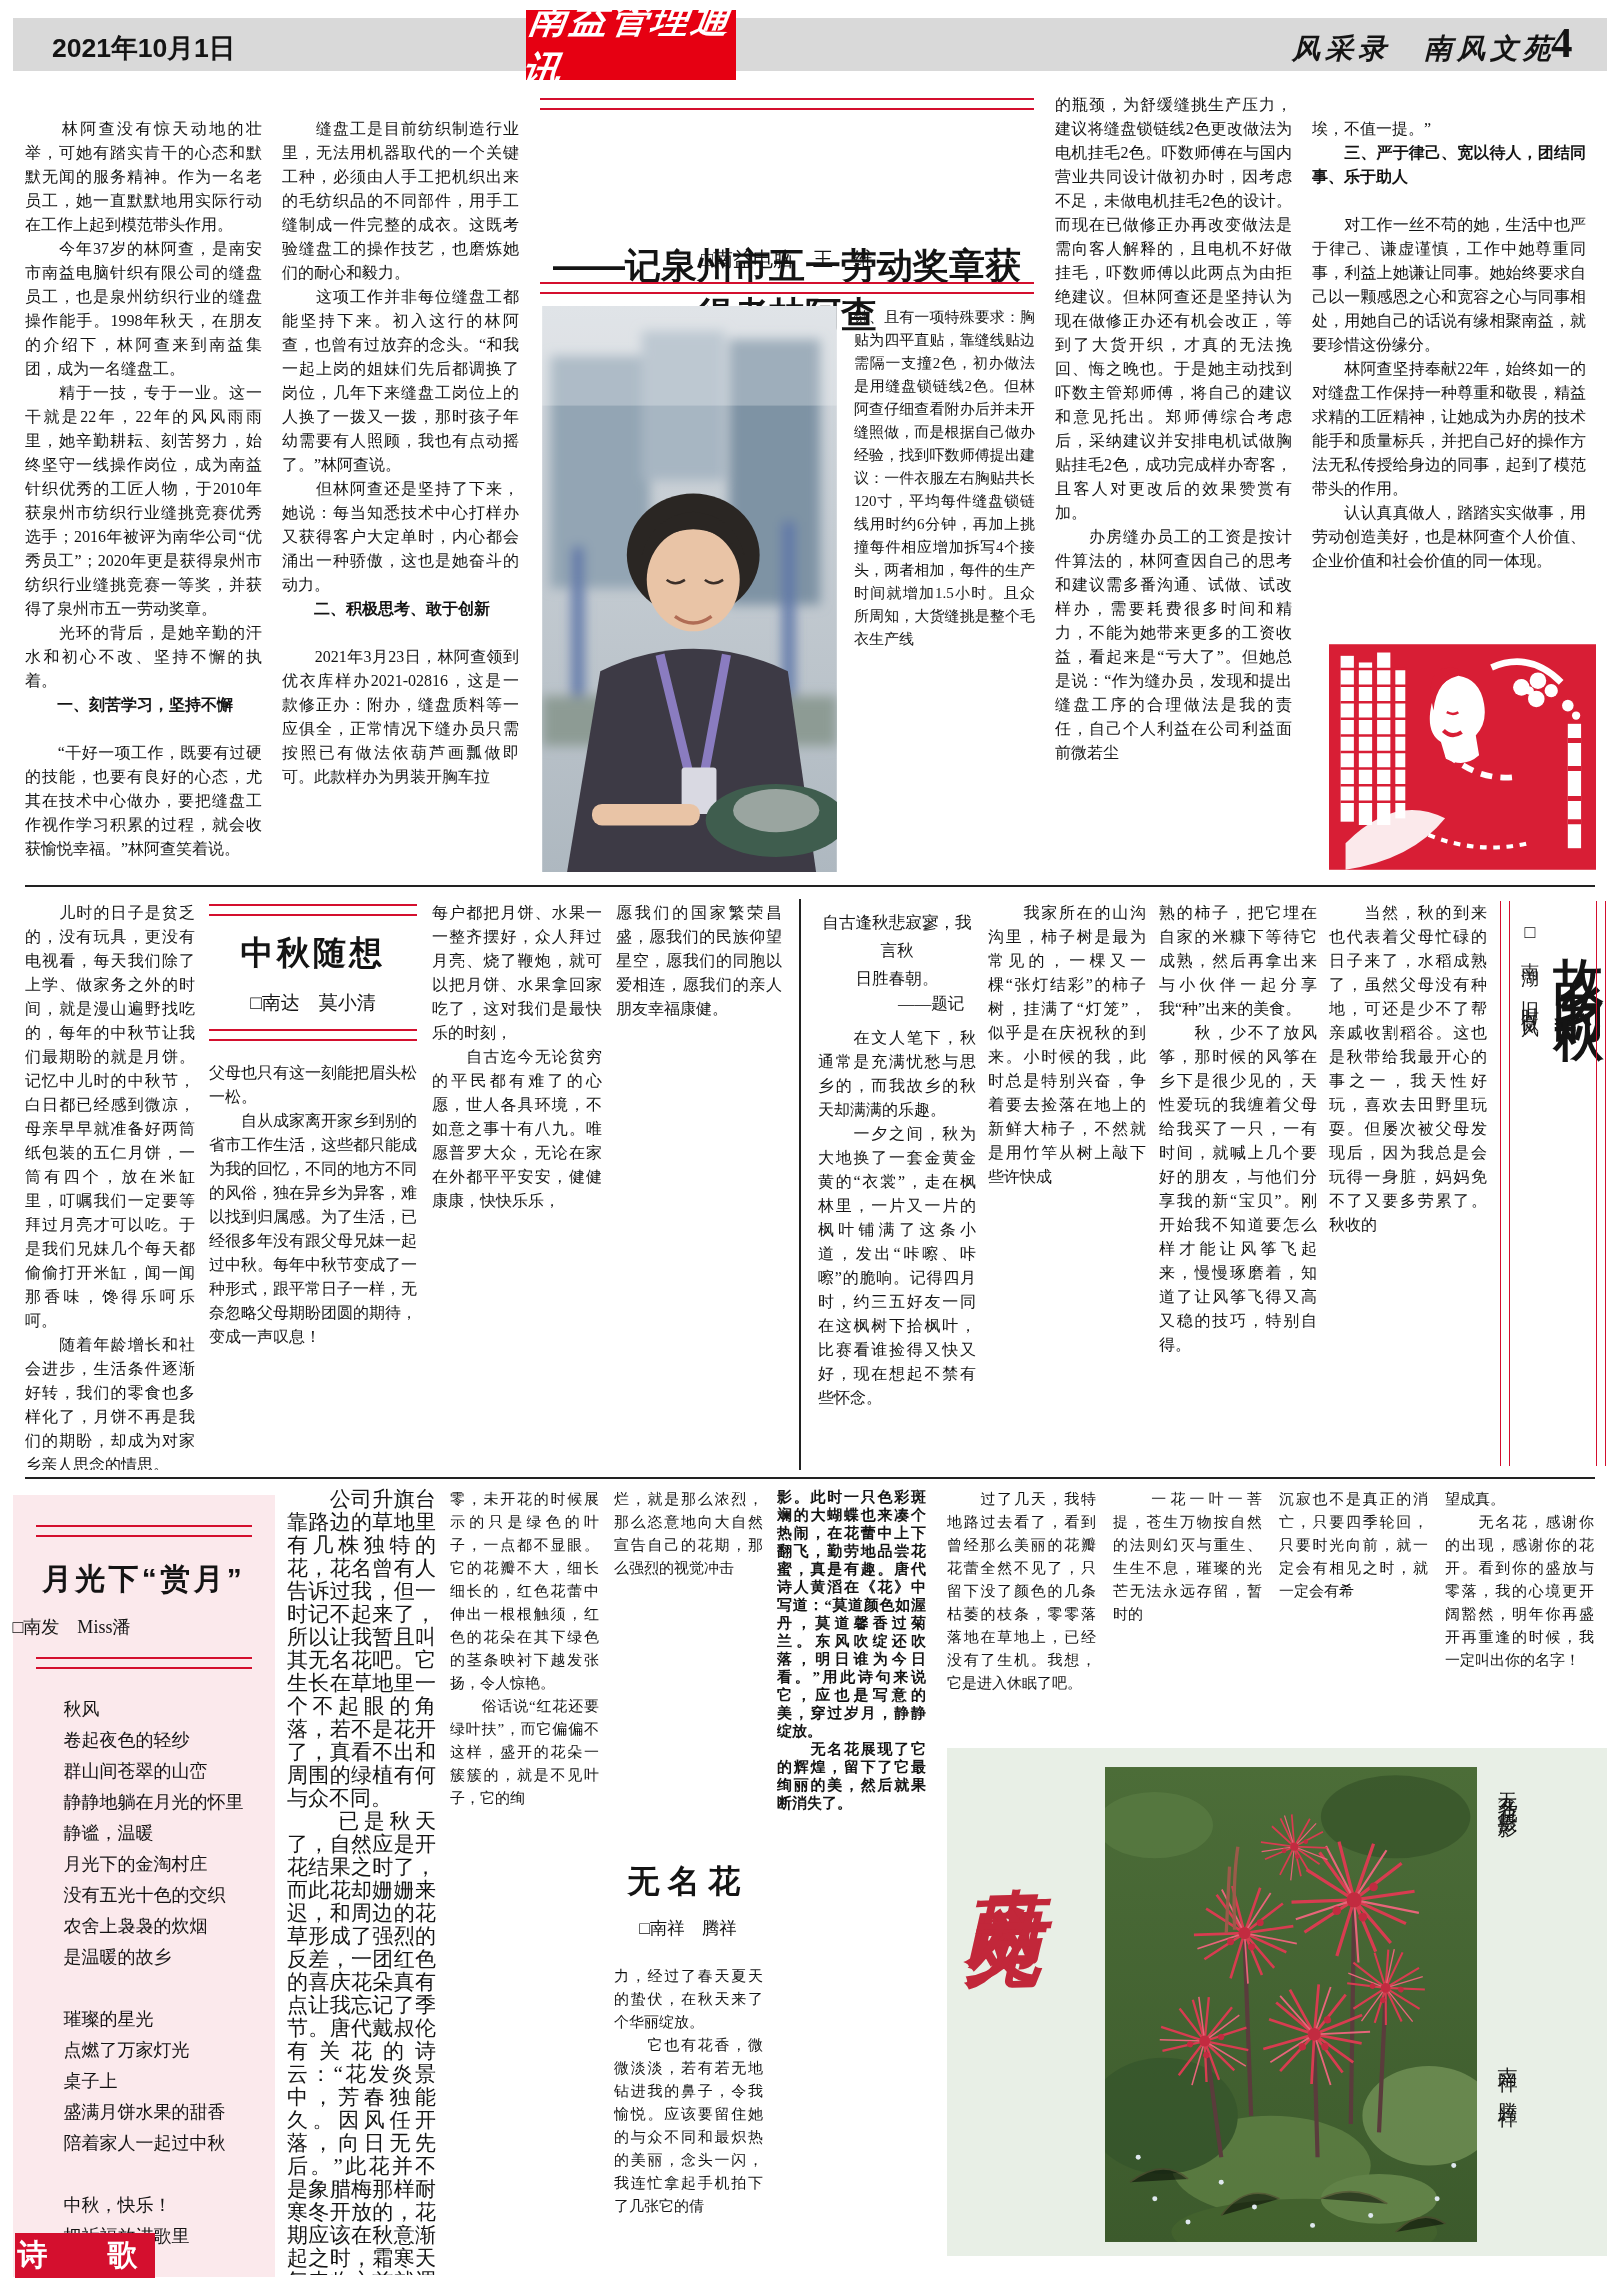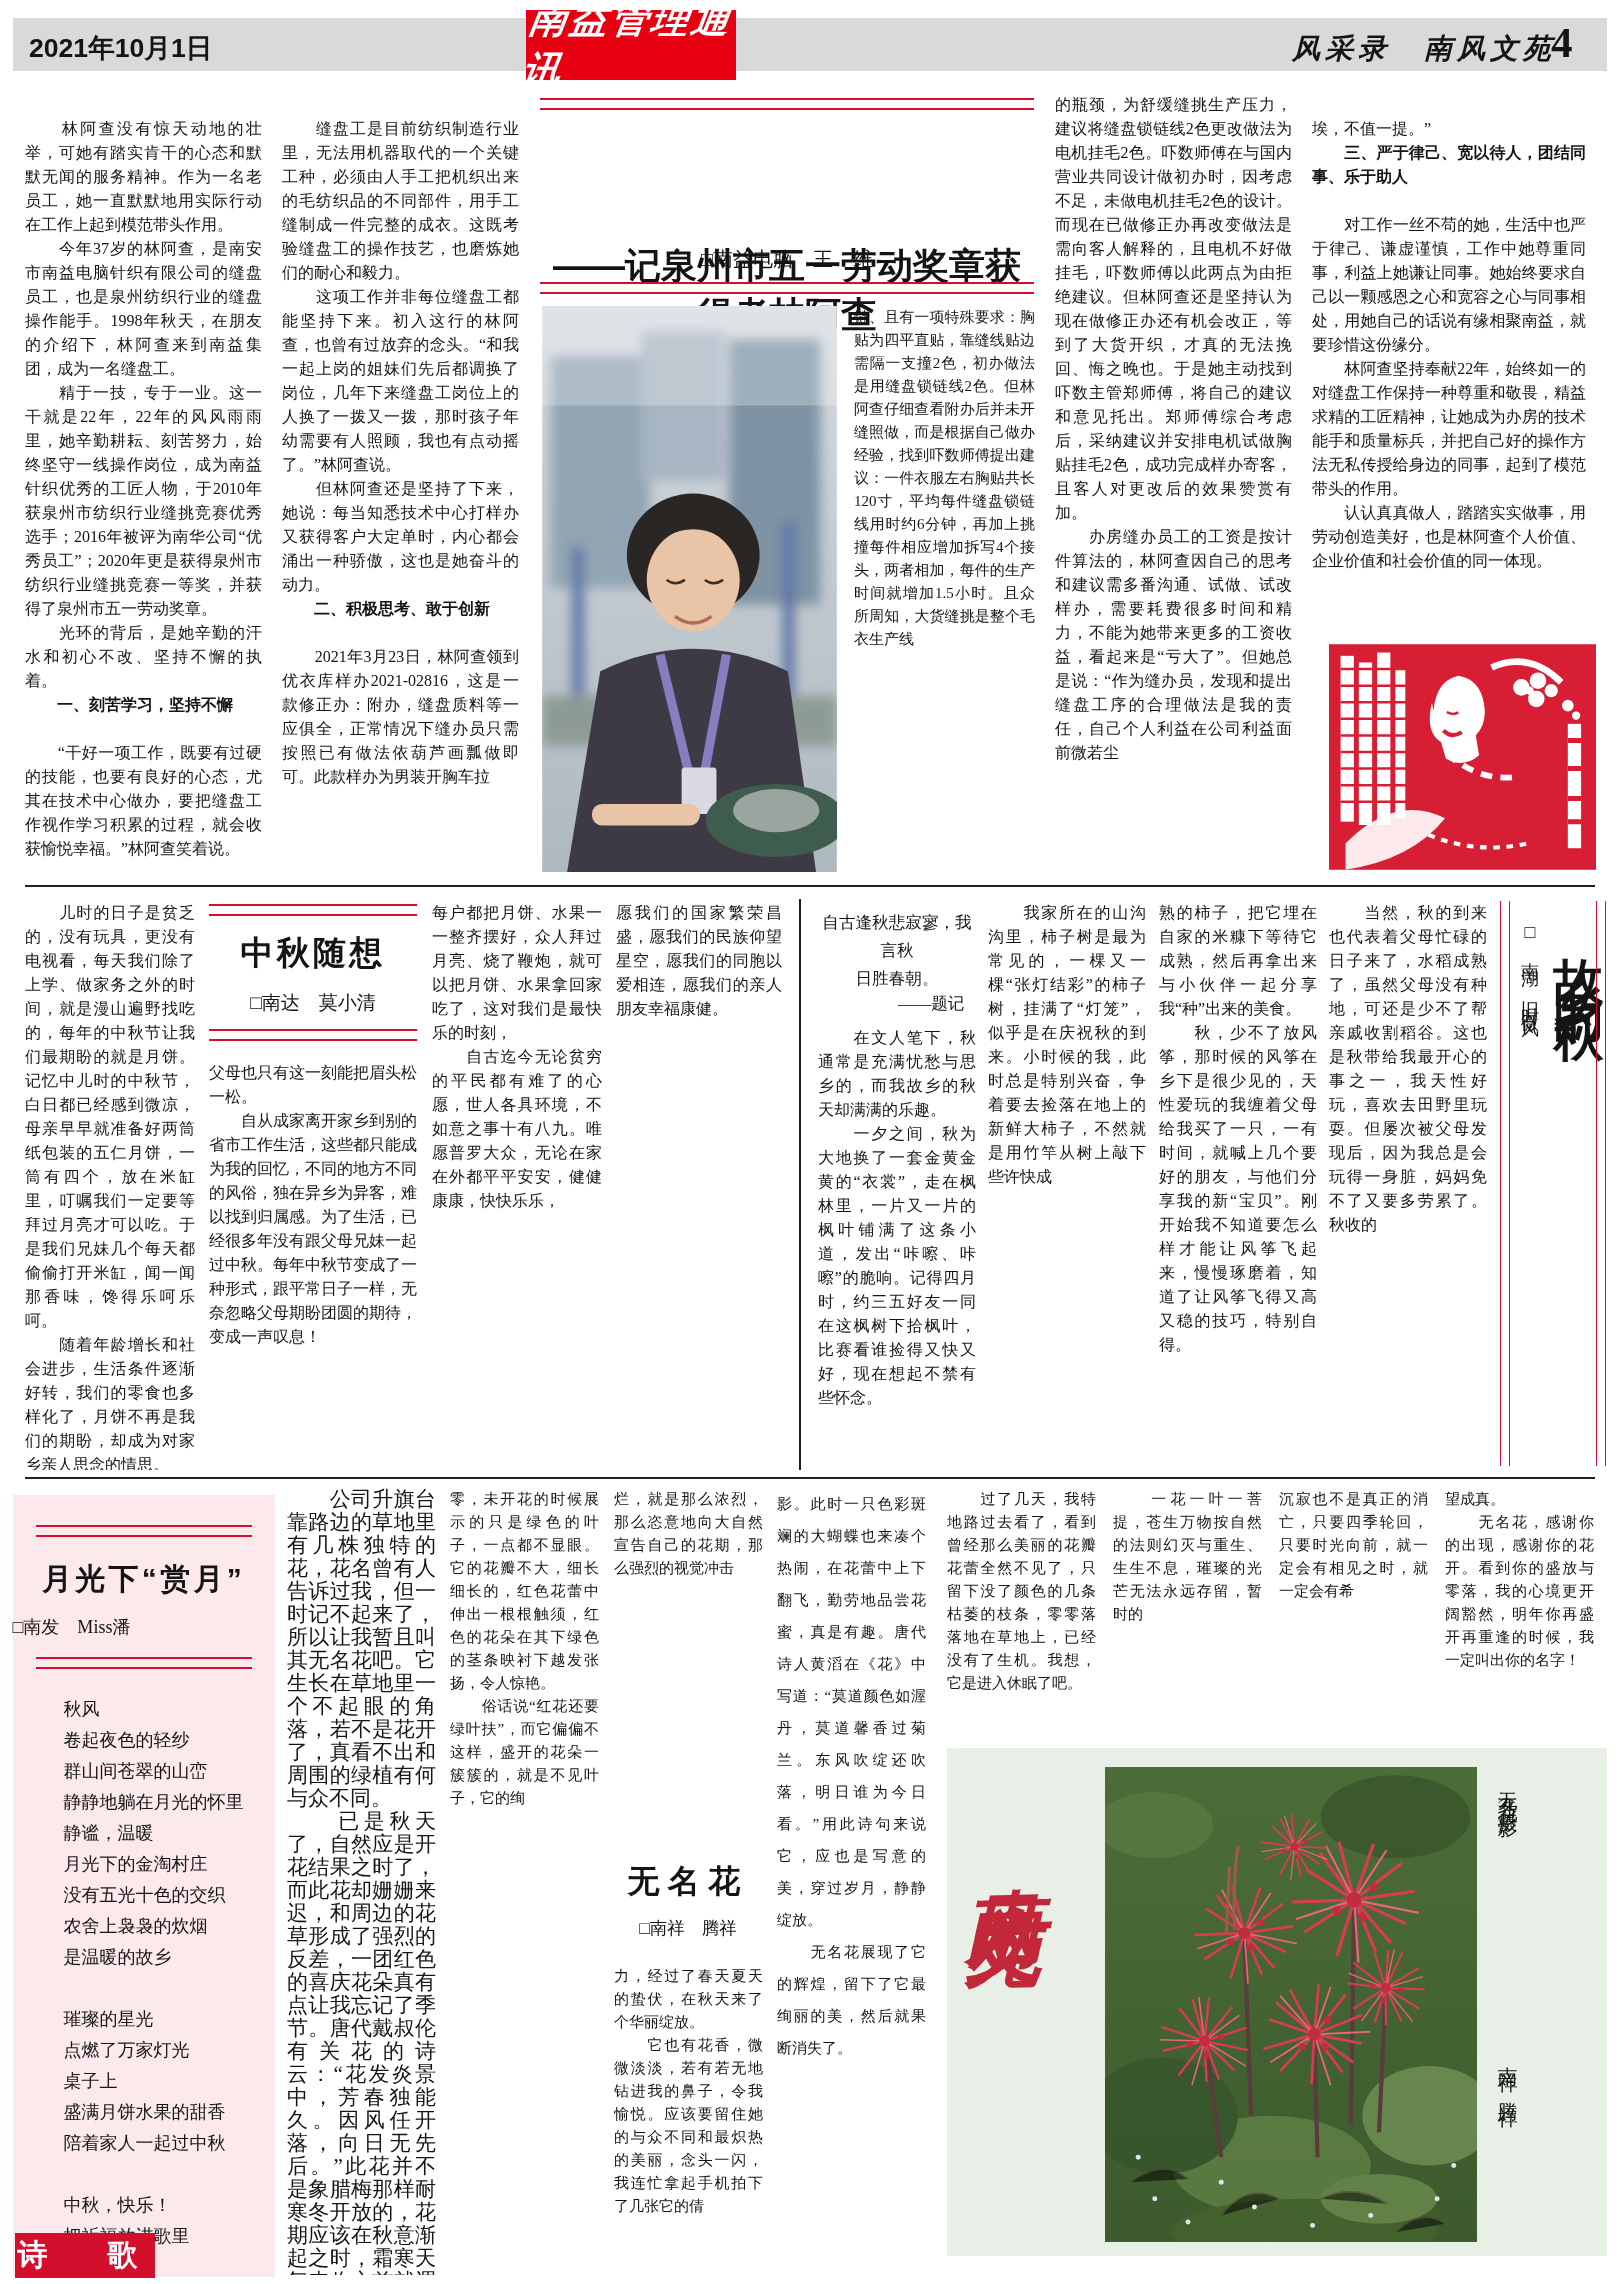--- a/index.html
+++ b/index.html
@@ -42,21 +42,21 @@
   .flower-title{font-size:32px;font-weight:900;text-align:center;letter-spacing:8.3px;font-family:"Liberation Sans",sans-serif;}
   .flower-by{font-size:17.4px;text-align:center;}
 </style>
 </head>
 <body>
 
 <div id="page">
 
   <div class="abs hdr-bar" style="left:12.5px;top:18px;width:513px;height:53px;"></div>
   <div class="abs hdr-bar" style="left:736px;top:18px;width:871px;height:53px;"></div>
-  <div class="abs hdr-date" style="left:29px;top:30px;text-align:center;">2021年10月1日</div>
+  <div class="abs hdr-date" style="left:52px;top:30px;text-align:center;">2021年10月1日</div>
   <div class="abs masthead" style="left:526px;top:10px;width:210px;height:70px;">
     <span>南益管理通讯</span>
   </div>
   <div class="abs hdr-right" style="left:1292px;top:30px;">风采录　南风文苑</div>
   <div class="abs hdr-page" style="left:1551px;top:18px;">4</div>
 
   <div class="abs col" style="left:25px;top:93px;width:237px;height:785px;">
     <span>　　林阿查没有惊天动地的壮举，可她有踏实肯干的心态和默默无闻的服务精神。作为一名老员工，她一直默默地用实际行动在工作上起到模范带头作用。
 　　今年37岁的林阿查，是南安市南益电脑针织有限公司的缝盘员工，也是泉州纺织行业的缝盘操作能手。1998年秋天，在朋友的介绍下，林阿查来到南益集团，成为一名缝盘工。
 　　精于一技，专于一业。这一干就是22年，22年的风风雨雨里，她辛勤耕耘、刻苦努力，始终坚守一线操作岗位，成为南益针织优秀的工匠人物，于2010年获泉州市纺织行业缝挑竞赛优秀选手；2016年被评为南华公司“优秀员工”；2020年更是获得泉州市纺织行业缝挑竞赛一等奖，并获得了泉州市五一劳动奖章。
@@ -233,21 +233,21 @@
 　　俗话说“红花还要绿叶扶”，而它偏偏不这样，盛开的花朵一簇簇的，就是不见叶子，它的绚</div>
   <div class="abs col" style="left:614px;top:1488px;width:149px;height:365px;font-size:15px;line-height:23px;">烂，就是那么浓烈，那么恣意地向大自然宣告自己的花期，那么强烈的视觉冲击</div>
 
   <div class="abs col" style="left:614px;top:1965px;width:149px;height:311px;font-size:15px;line-height:23px;">力，经过了春天夏天的蛰伏，在秋天来了个华丽绽放。
 　　它也有花香，微微淡淡，若有若无地钻进我的鼻子，令我愉悦。应该要留住她的与众不同和最炽热的美丽，念头一闪，我连忙拿起手机拍下了几张它的倩</div>
 
   <div class="abs" style="left:605px;top:1860px;width:166px;height:93px;">
     <div class="flower-title">无名花</div>
     <div class="flower-by" style="margin-top:11.6px;">□南祥　腾祥</div>
   </div>
-  <div class="abs col" style="left:777px;top:1488px;width:149px;height:787px;font-size:15px;line-height:32px;">影。此时一只色彩斑斓的大蝴蝶也来凑个热闹，在花蕾中上下翻飞，勤劳地品尝花蜜，真是有趣。唐代诗人黄滔在《花》中写道：“莫道颜色如渥丹，莫道馨香过菊兰。东风吹绽还吹落，明日谁为今日看。”用此诗句来说它，应也是写意的美，穿过岁月，静静绽放。
+  <div class="abs col" style="left:777px;top:1488px;width:149px;height:787px;font-size:15px;line-height:18px;font-weight:bold;">影。此时一只色彩斑斓的大蝴蝶也来凑个热闹，在花蕾中上下翻飞，勤劳地品尝花蜜，真是有趣。唐代诗人黄滔在《花》中写道：“莫道颜色如渥丹，莫道馨香过菊兰。东风吹绽还吹落，明日谁为今日看。”用此诗句来说它，应也是写意的美，穿过岁月，静静绽放。
 　　无名花展现了它的辉煌，留下了它最绚丽的美，然后就果断消失了。</div>
 
   <div class="abs col" style="left:947px;top:1488px;width:149px;height:245px;font-size:15px;line-height:23px;">　　过了几天，我特地路过去看了，看到曾经那么美丽的花瓣花蕾全然不见了，只留下没了颜色的几条枯萎的枝条，零零落落地在草地上，已经没有了生机。我想，它是进入休眠了吧。</div>
   <div class="abs col" style="left:1113px;top:1488px;width:149px;height:245px;font-size:15px;line-height:23px;">　　一花一叶一菩提，苍生万物按自然的法则幻灭与重生、生生不息，璀璨的光芒无法永远存留，暂时的</div>
   <div class="abs col" style="left:1279px;top:1488px;width:149px;height:245px;font-size:15px;line-height:23px;">沉寂也不是真正的消亡，只要四季轮回，只要时光向前，就一定会有相见之时，就一定会有希</div>
   <div class="abs col" style="left:1445px;top:1488px;width:149px;height:245px;font-size:15px;line-height:23px;">望成真。
 　　无名花，感谢你的出现，感谢你的花开。看到你的盛放与零落，我的心境更开阔豁然，明年你再盛开再重逢的时候，我一定叫出你的名字！</div>
 
   <div class="abs panel" style="left:947px;top:1748px;width:660px;height:508px;"></div>
   <div class="abs callig" style="left:963px;top:1827px;height:399px;">南风文苑</div>

